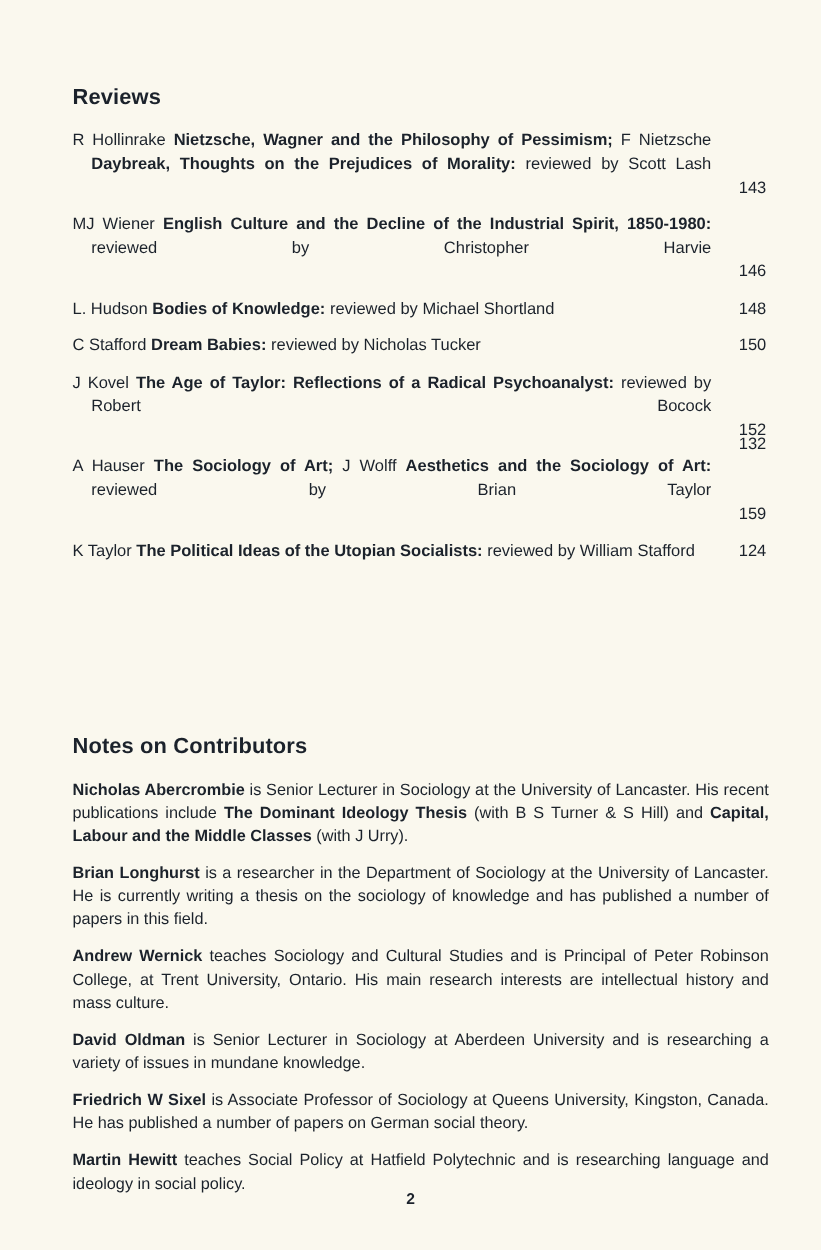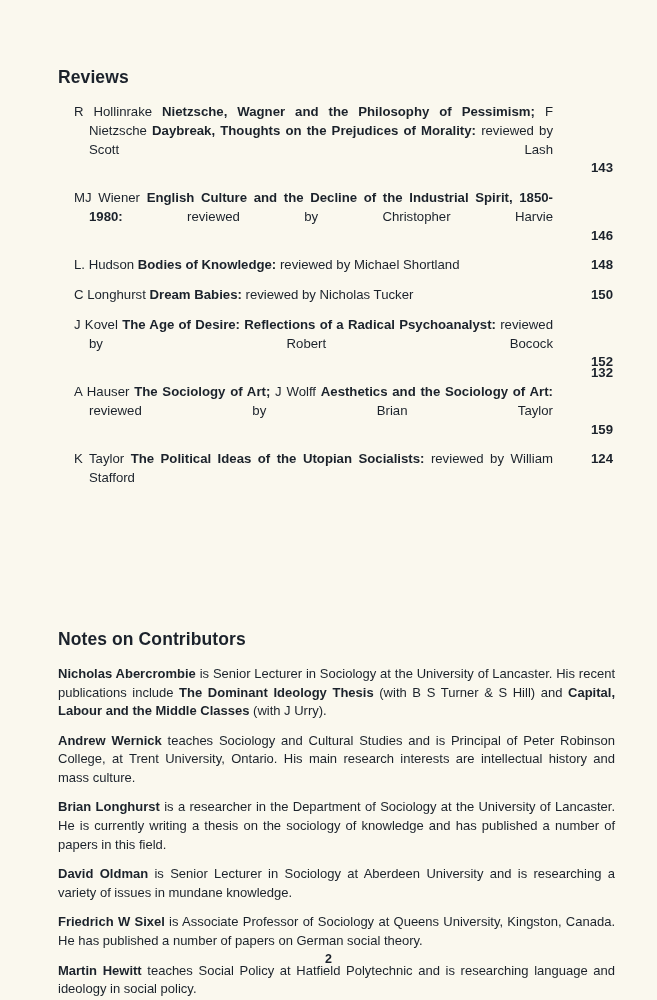--- a/index.html
+++ b/index.html
@@ -30,21 +30,21 @@
   .section-heading {
     font-size: 17.5px;
     font-weight: bold;
     letter-spacing: 0.1px;
     margin: 0 0 16px 0;
     line-height: 1.1;
   }
 
   
   .reviews-list {
-    margin: 16px;
+    margin: 0;
     padding: 0;
     list-style: none;
   }
   .review-entry {
     position: relative;
     margin-bottom: 11px;
     padding-right: 60px;
     font-size: 13.2px;
     line-height: 1.42;
     text-align: justify;
@@ -60,25 +60,25 @@
   .review-entry.multiline .entry-text::after {
     content: "";
     display: inline-block;
     width: 100%;
   }
   .review-entry b {
     font-weight: bold;
   }
   .page-number {
     position: absolute;
-    right: 0;
+    right: 16px;
     width: 46px;
     text-align: right;
     font-size: 13.2px;
-    font-weight: bold;
+    font-weight: normal;
     line-height: 1.42;
   }
   .review-entry.single .page-number { top: 0; }
   .review-entry.multiline .page-number { bottom: 0; }
 
   
   .block-gap {
     height: 126px;
   }
 
@@ -123,25 +123,25 @@
       </li>
       <li class="review-entry multiline">
         <span class="entry-text"><span>MJ Wiener </span><b>English Culture and the Decline of the Industrial Spirit, 1850-1980:</b><span> reviewed by Christopher Harvie</span></span>
         <span class="page-number">146</span>
       </li>
       <li class="review-entry single">
         <span class="entry-text"><span>L. Hudson </span><b>Bodies of Knowledge:</b><span> reviewed by Michael Shortland</span></span>
         <span class="page-number">148</span>
       </li>
       <li class="review-entry single">
-        <span class="entry-text"><span>C Longhurst </span><b>Dream Babies:</b><span> reviewed by Nicholas Tucker</span></span>
+        <span class="entry-text"><span>C Stafford </span><b>Dream Babies:</b><span> reviewed by Nicholas Tucker</span></span>
         <span class="page-number">150</span>
       </li>
       <li class="review-entry multiline">
-        <span class="entry-text"><span>J Kovel </span><b>The Age of Desire: Reflections of a Radical Psychoanalyst:</b><span> reviewed by Robert Bocock</span></span>
+        <span class="entry-text"><span>J Kovel </span><b>The Age of Taylor: Reflections of a Radical Psychoanalyst:</b><span> reviewed by Robert Bocock</span></span>
         <span class="page-number">152</span>
       </li>
       <li class="review-entry multiline">
         <span class="page-number">132</span>
       </li>
       <li class="review-entry multiline">
         <span class="entry-text"><span>A Hauser </span><b>The Sociology of Art;</b><span> J Wolff </span><b>Aesthetics and the Sociology of Art:</b><span> reviewed by Brian Taylor</span></span>
         <span class="page-number">159</span>
       </li>
       <li class="review-entry single">
@@ -149,22 +149,22 @@
         <span class="page-number">124</span>
       </li>
     </ul>
 
   <div class="block-gap"></div>
 
   <h1 class="section-heading">Notes on Contributors</h1>
 
   <ul class="contributors" id="contributors-list">
       <li class="contributor"><b>Nicholas Abercrombie</b><span> is Senior Lecturer in Sociology at the University of Lancaster. His recent publications include </span><b>The Dominant Ideology Thesis</b><span> (with B S Turner &amp; S Hill) and </span><b>Capital, Labour and the Middle Classes</b><span> (with J Urry).</span></li>
+      <li class="contributor"><b>Brian Longhurst</b><span> is a researcher in the Department of Sociology at the University of Lancaster. He is currently writing a thesis on the sociology of knowledge and has published a number of papers in this field.</span></li>
       <li class="contributor"><b>Andrew Wernick</b><span> teaches Sociology and Cultural Studies and is Principal of Peter Robinson College, at Trent University, Ontario. His main research interests are intellectual history and mass culture.</span></li>
-      <li class="contributor"><b>Brian Longhurst</b><span> is a researcher in the Department of Sociology at the University of Lancaster. He is currently writing a thesis on the sociology of knowledge and has published a number of papers in this field.</span></li>
       <li class="contributor"><b>David Oldman</b><span> is Senior Lecturer in Sociology at Aberdeen University and is researching a variety of issues in mundane knowledge.</span></li>
       <li class="contributor"><b>Friedrich W Sixel</b><span> is Associate Professor of Sociology at Queens University, Kingston, Canada. He has published a number of papers on German social theory.</span></li>
       <li class="contributor"><b>Martin Hewitt</b><span> teaches Social Policy at Hatfield Polytechnic and is researching language and ideology in social policy.</span></li>
     </ul>
 
 </div>
 
 <div class="folio">2</div>
 
 </body></html>

